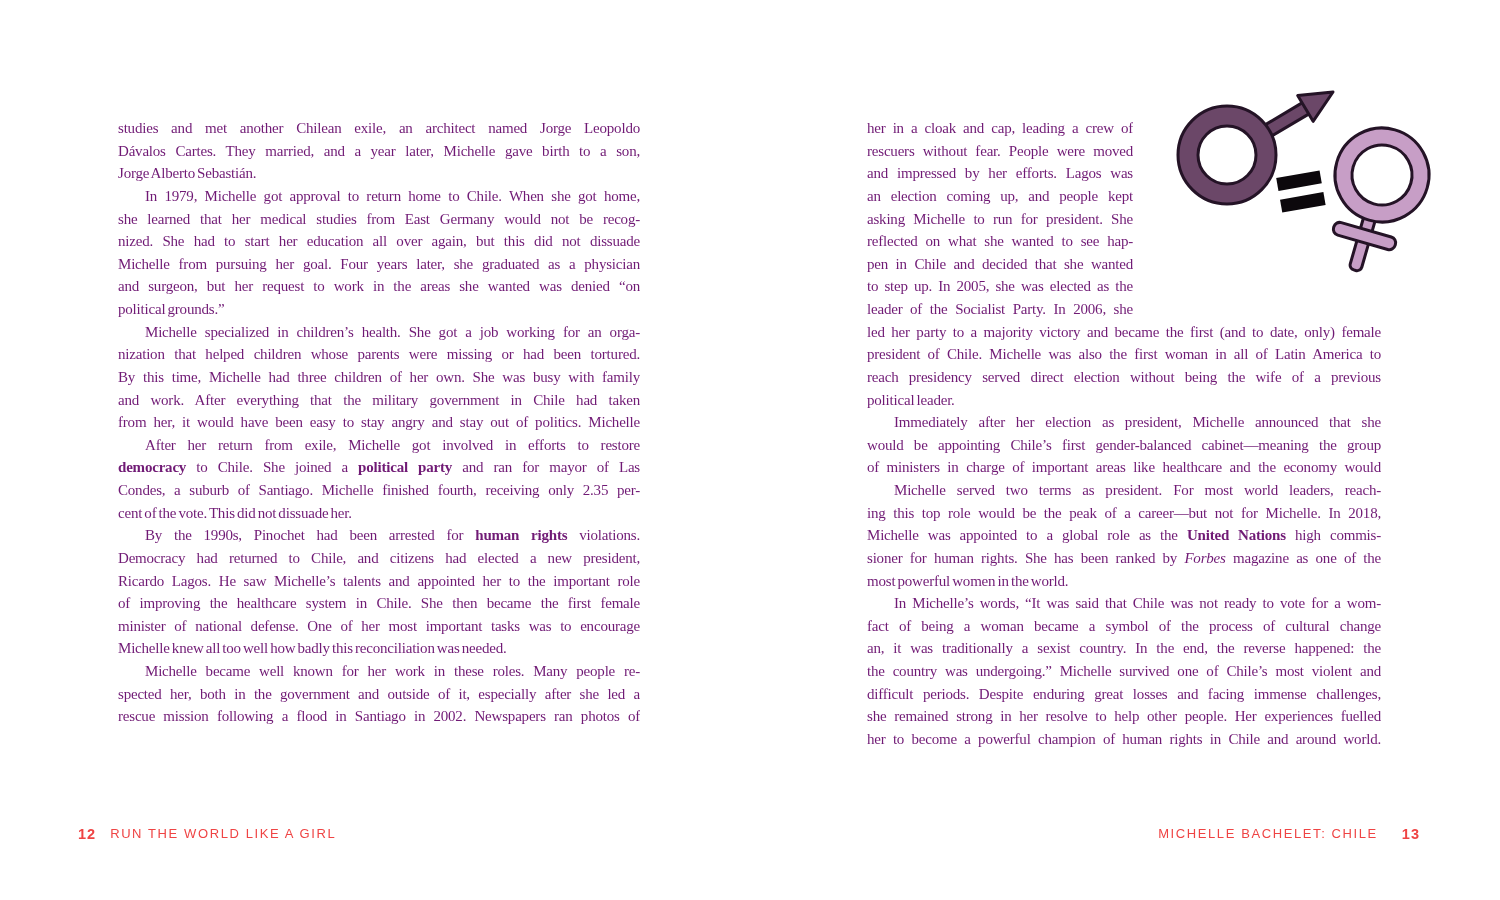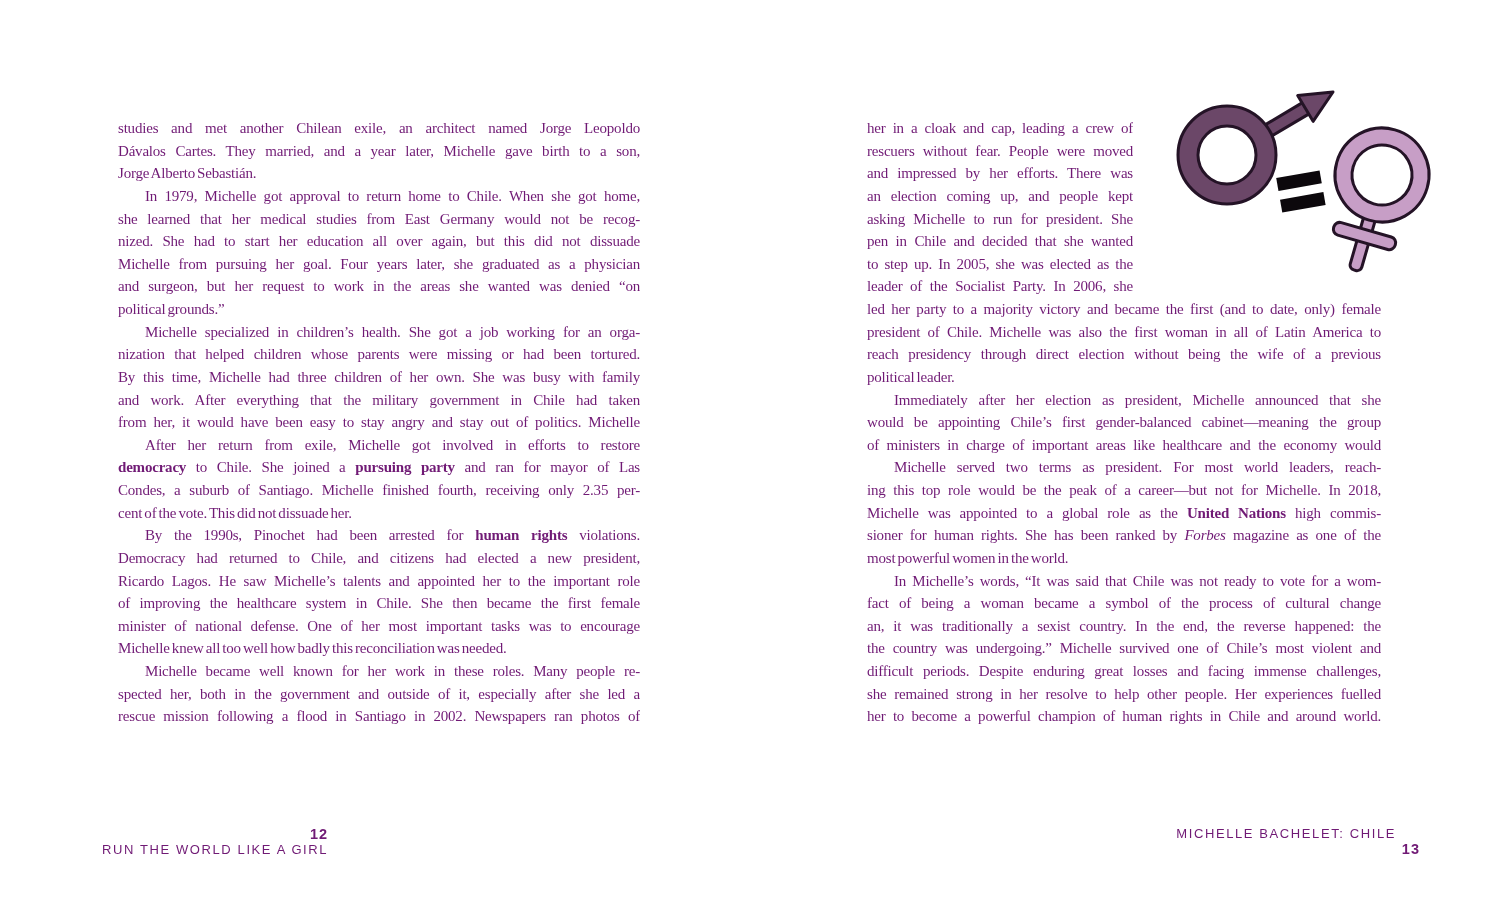--- a/index.html
+++ b/index.html
@@ -21,28 +21,28 @@
   .line{
     height:22.64px;line-height:22.64px;overflow:hidden;
     text-align:justify;text-align-last:justify;text-justify:inter-word;
   }
   .line.lastline{text-align-last:left;}
   .line.indent{text-indent:27px;}
   .narrow-block{width:266px;}
   .b{font-weight:bold;}
   .it{font-style:italic;}
   .footer{
-    position:absolute;top:826px;display:flex;align-items:flex-end;
-    font-family:"Liberation Sans", sans-serif;color:#701a75;flex-direction:column;
+    position:absolute;top:826px;display:flex;align-items:flex-start;
+    font-family:"Liberation Sans", sans-serif;color:#ef4444;
   }
   #footer-left{left:78px;}
   #footer-right{right:80px;}
   .footer .num{font-weight:700;font-size:14.5px;letter-spacing:1px;}
   .footer .ftitle{font-weight:500;font-size:13px;letter-spacing:1.6px;}
-  #footer-left .ftitle{margin-left:24px;}
+  #footer-left .ftitle{margin-left:14px;}
   #footer-right .ftitle{margin-right:24px;}
   #illustration{position:absolute;left:416px;top:72px;} 
 </style>
 </head>
 <body>
 
 <div class="spread">
 
   <div class="page" id="left-page">
     <div id="left-text" class="text-col">
@@ -61,21 +61,21 @@
         </div>
         <div class="para">
           <div class="line indent"><span>Michelle specialized in children’s health. She got a job working for an orga-</span></div>
           <div class="line"><span>nization that helped children whose parents were missing or had been tortured.</span></div>
           <div class="line"><span>By this time, Michelle had three children of her own. She was busy with family</span></div>
           <div class="line"><span>and work. After everything that the military government in Chile had taken</span></div>
           <div class="line"><span>from her, it would have been easy to stay angry and stay out of politics. Michelle</span></div>
         </div>
         <div class="para">
           <div class="line indent"><span>After her return from exile, Michelle got involved in efforts to restore</span></div>
-          <div class="line"><span class="b">democracy</span><span> to Chile. She joined a </span><span class="b">pursuing party</span><span> and ran for mayor of Las</span></div>
+          <div class="line"><span class="b">democracy</span><span> to Chile. She joined a </span><span class="b">political party</span><span> and ran for mayor of Las</span></div>
           <div class="line"><span>Condes, a suburb of Santiago. Michelle finished fourth, receiving only 2.35 per-</span></div>
           <div class="line lastline"><span>cent of the vote. This did not dissuade her.</span></div>
         </div>
         <div class="para">
           <div class="line indent"><span>By the 1990s, Pinochet had been arrested for </span><span class="b">human rights</span><span> violations.</span></div>
           <div class="line"><span>Democracy had returned to Chile, and citizens had elected a new president,</span></div>
           <div class="line"><span>Ricardo Lagos. He saw Michelle’s talents and appointed her to the important role</span></div>
           <div class="line"><span>of improving the healthcare system in Chile. She then became the first female</span></div>
           <div class="line"><span>minister of national defense. One of her most important tasks was to encourage</span></div>
           <div class="line lastline"><span>Michelle knew all too well how badly this reconciliation was needed.</span></div>
@@ -91,30 +91,31 @@
       <span class="ftitle">RUN THE WORLD LIKE A GIRL</span>
     </div>
   </div>
 
   <div class="page" id="right-page">
     <div id="right-text" class="text-col">
         <div class="para">
           <div class="narrow-block">
             <div class="line"><span>her in a cloak and cap, leading a crew of</span></div>
             <div class="line"><span>rescuers without fear. People were moved</span></div>
-            <div class="line"><span>and impressed by her efforts. There was</span></div>
+            <div class="line"><span>and impressed by her efforts. Lagos was</span></div>
             <div class="line"><span>an election coming up, and people kept</span></div>
             <div class="line"><span>asking Michelle to run for president. She</span></div>
+            <div class="line"><span>reflected on what she wanted to see hap-</span></div>
             <div class="line"><span>pen in Chile and decided that she wanted</span></div>
             <div class="line"><span>to step up. In 2005, she was elected as the</span></div>
             <div class="line"><span>leader of the Socialist Party. In 2006, she</span></div>
           </div>
           <div class="line"><span>led her party to a majority victory and became the first (and to date, only) female</span></div>
           <div class="line"><span>president of Chile. Michelle was also the first woman in all of Latin America to</span></div>
-          <div class="line"><span>reach presidency through direct election without being the wife of a previous</span></div>
+          <div class="line"><span>reach presidency served direct election without being the wife of a previous</span></div>
           <div class="line lastline"><span>political leader.</span></div>
         </div>
         <div class="para">
           <div class="line indent"><span>Immediately after her election as president, Michelle announced that she</span></div>
           <div class="line"><span>would be appointing Chile’s first gender-balanced cabinet—meaning the group</span></div>
           <div class="line"><span>of ministers in charge of important areas like healthcare and the economy would</span></div>
         </div>
         <div class="para">
           <div class="line indent"><span>Michelle served two terms as president. For most world leaders, reach-</span></div>
           <div class="line"><span>ing this top role would be the peak of a career—but not for Michelle. In 2018,</span></div>

